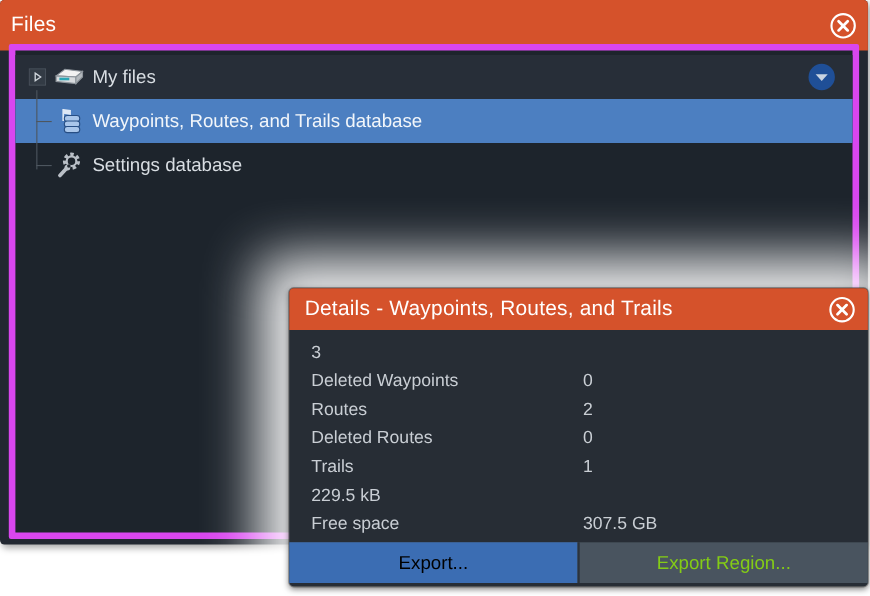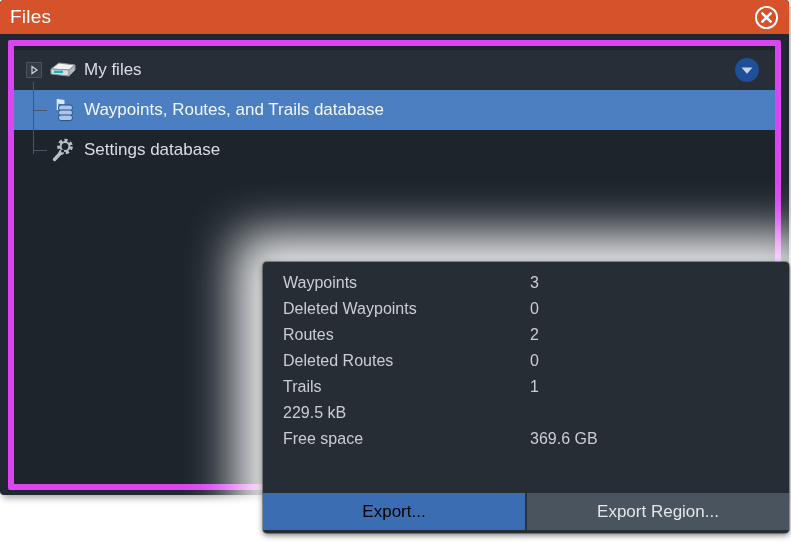--- a/index.html
+++ b/index.html
@@ -8,21 +8,21 @@
     font-family:"Liberation Sans",sans-serif;background:#ffffff;
     -webkit-font-smoothing:antialiased;
   }
   
   .files-window{
     position:absolute;left:0;top:0;width:789px;height:495px;
     background:#222831;border-radius:4px;
     box-shadow:2px 3px 7px rgba(0,0,0,.35);
   }
   .titlebar{
-    height:34px;background:#d5522b;border-radius:4px 4px 0 0;
+    height:46px;background:#d5522b;border-radius:4px 4px 0 0;
     display:flex;align-items:center;justify-content:space-between;
     padding:0 9px 0 10px;box-sizing:border-box;
   }
   .titlebar .title{color:#ffffff;font-size:19px;letter-spacing:.2px;}
   .close-btn{
     background:none;border:none;padding:0;margin:0;cursor:pointer;
     width:27px;height:27px;display:flex;align-items:center;justify-content:center;
   }
   .pane{
     position:absolute;left:8px;top:40px;width:773px;height:450px;
@@ -57,21 +57,21 @@
   .dialog .titlebar .title{font-size:19px;}
   .dialog-body{padding:8px 0 0 20px;}
   .drow{height:26px;display:flex;align-items:center;color:#c9ced4;font-size:16px;}
   .dlabel{width:247px;flex:0 0 auto;}
   .dvalue{white-space:nowrap;}
   .btnbar{
     position:absolute;left:0;right:0;bottom:3px;height:37px;
     background:#49545f;display:flex;
   }
   .btn{
-    flex:1 1 0;border:none;background:transparent;color:#e5e5e5;
+    flex:1 1 0;border:none;background:transparent;color:#84cc16;
     font-family:"Liberation Sans",sans-serif;font-size:17px;line-height:18px;
     cursor:pointer;padding:0 4px;
   }
   .btn + .btn{border-left:2px solid #2b333d;}
   .btn-primary{background:#3b6db3;color:#000000;}
 </style>
 </head>
 <body>
 
 <div class="stage">
@@ -139,24 +139,32 @@
         <span class="label">Settings database</span>
       </div>
 
       <span class="guide-v"></span>
       <span class="guide-h1"></span>
       <span class="guide-h2"></span>
     </div>
   </section>
 
   <section class="dialog">
+    <header class="titlebar">
+      <span class="title">Details - Waypoints, Routes, and Trails</span>
+      <button class="close-btn" aria-label="Close Details">
+        <svg width="27" height="27" viewBox="0 0 28 28">
+          <circle cx="14" cy="14" r="11" fill="none" stroke="#ffffff" stroke-width="2"></circle>
+          <path d="M9.7 9.7 L18.3 18.3 M18.3 9.7 L9.7 18.3" stroke="#ffffff" stroke-width="2.6" stroke-linecap="round"></path>
+        </svg>
+      </button>
+    </header>
 
     <div class="dialog-body">
       <div class="drow">
-        <span class="dlabel">Waypoints</span>
         <span class="dvalue">3</span>
       </div>
       <div class="drow">
         <span class="dlabel">Deleted Waypoints</span>
         <span class="dvalue">0</span>
       </div>
       <div class="drow">
         <span class="dlabel">Routes</span>
         <span class="dvalue">2</span>
       </div>
@@ -166,21 +174,21 @@
       </div>
       <div class="drow">
         <span class="dlabel">Trails</span>
         <span class="dvalue">1</span>
       </div>
       <div class="drow">
         <span class="dvalue">229.5 kB</span>
       </div>
       <div class="drow">
         <span class="dlabel">Free space</span>
-        <span class="dvalue">369.6 GB</span>
+        <span class="dvalue">307.5 GB</span>
       </div>
     </div>
 
     <div class="btnbar">
       <button class="btn btn-primary">Export...</button>
       <button class="btn">Export Region...</button>
     </div>
   </section>
 
 </div>

